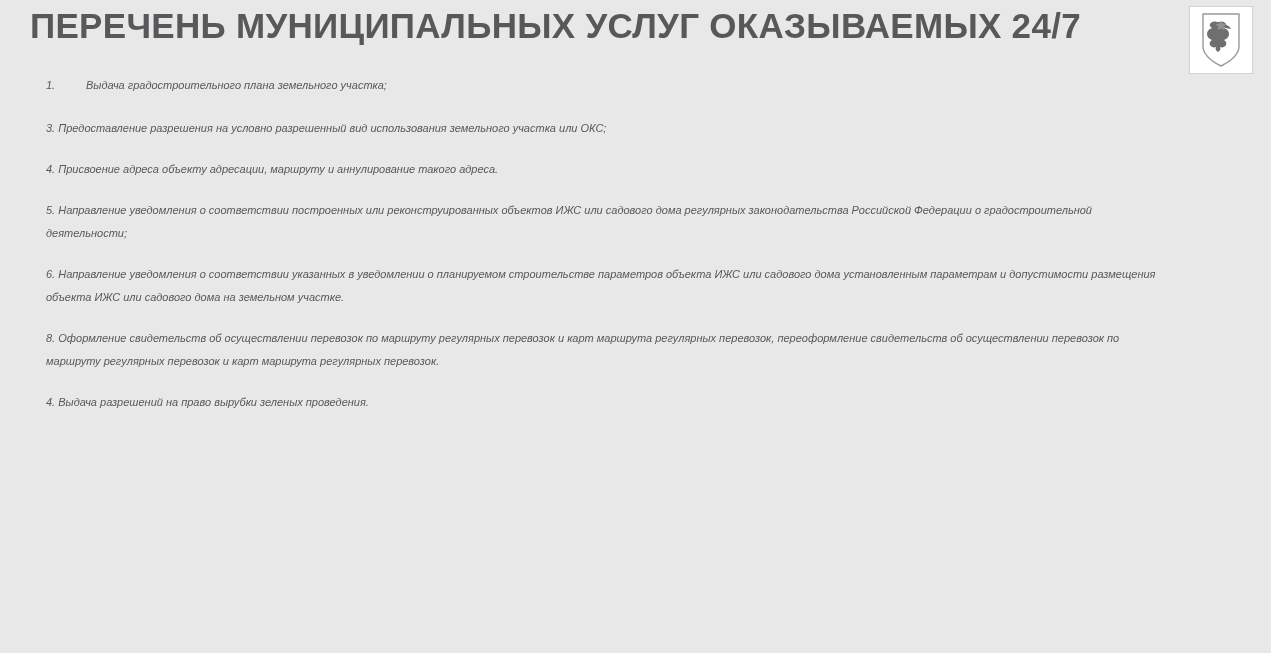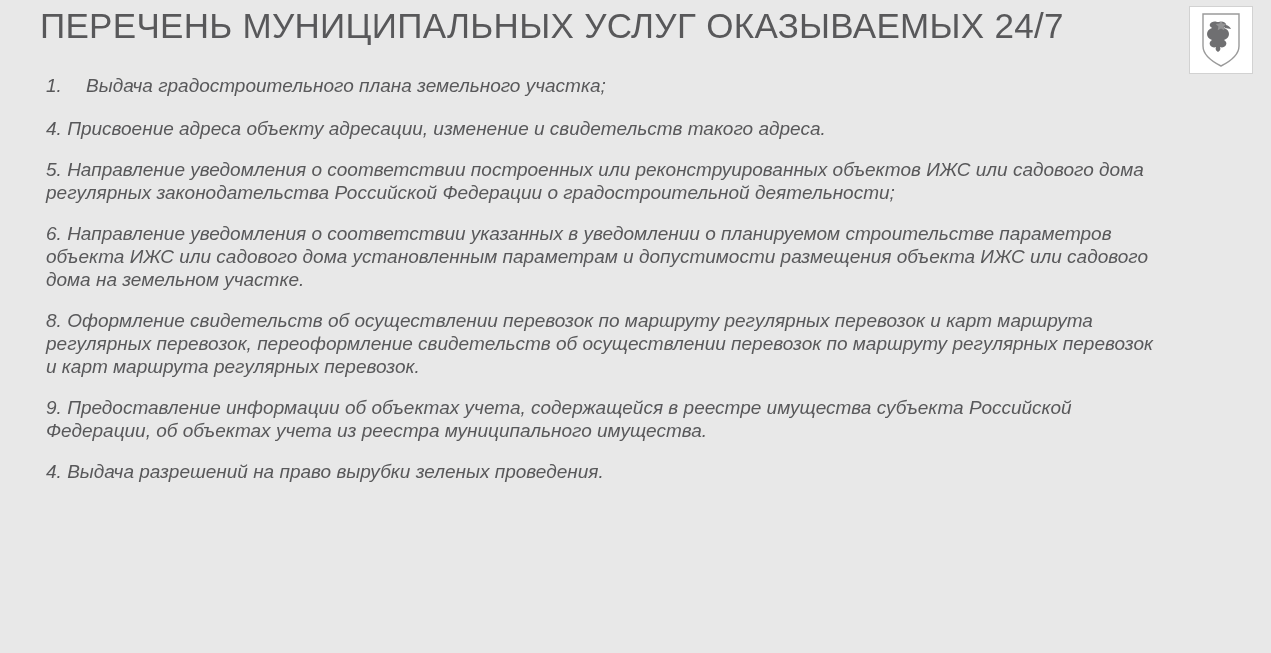--- a/index.html
+++ b/index.html
@@ -16,27 +16,27 @@
   }
   .slide {
     position: relative;
     width: 1271px;
     height: 653px;
     box-sizing: border-box;
     background: #e8e8e8;
   }
   .title {
     position: absolute;
-    left: 40px;
+    left: 30px;
     top: 6px;
     width: 1080px;
     font-size: 35px;
     letter-spacing: 0.3px;
     color: #58585a;
-    font-weight: 400;
+    font-weight: 700;
     font-family: "Liberation Sans", sans-serif;
     white-space: nowrap;
   }
   .emblem {
     position: absolute;
     right: 18px;
     top: 6px;
     width: 62px;
     height: 66px;
     background: #ffffff;
@@ -49,21 +49,21 @@
     display: block;
   }
   .items {
     position: absolute;
     left: 46px;
     top: 74px;
     width: 1110px;
   }
   .item {
     font-style: italic;
-    font-size: 19px;
+    font-size: 11px;
     line-height: 23px;
     color: #58585a;
     margin-bottom: 18px;
     text-align: left;
   }
   .item.first {
     margin-bottom: 20px;
     padding-left: 0;
   }
   .item .num {
@@ -93,32 +93,32 @@
       </g>
       <path d="M22 8 l1.6 3.4 3.7 .5 -2.7 2.6 .7 3.7 -3.3 -1.8 -3.3 1.8 .7 -3.7 -2.7 -2.6 3.7 -.5 z" fill="#ffffff" opacity="0.25"></path>
     </svg>
   </div>
 
   <div class="items">
     <div class="item first">
       <span class="num">1.</span><span>Выдача градостроительного плана земельного участка;</span>
     </div>
     <div class="item">
-      <span class="num">4.</span>&nbsp;<span>Присвоение адреса объекту адресации, изменение и свидетельств такого адреса.</span>
+      <span class="num">3.</span>&nbsp;<span>Предоставление разрешения на условно разрешенный вид использования земельного участка или ОКС;</span>
+    </div>
+    <div class="item">
+      <span class="num">4.</span>&nbsp;<span>Присвоение адреса объекту адресации, маршруту и аннулирование такого адреса.</span>
     </div>
     <div class="item">
       <span class="num">5.</span>&nbsp;<span>Направление уведомления о соответствии построенных или реконструированных объектов ИЖС или садового дома регулярных законодательства Российской Федерации о градостроительной деятельности;</span>
     </div>
     <div class="item">
       <span class="num">6.</span>&nbsp;<span>Направление уведомления о соответствии указанных в уведомлении о планируемом строительстве параметров объекта ИЖС или садового дома установленным параметрам и допустимости размещения объекта ИЖС или садового дома на земельном участке.</span>
     </div>
     <div class="item">
       <span class="num">8.</span>&nbsp;<span>Оформление свидетельств об осуществлении перевозок по маршруту регулярных перевозок и карт маршрута регулярных перевозок, переоформление свидетельств об осуществлении перевозок по маршруту регулярных перевозок и карт маршрута регулярных перевозок.</span>
     </div>
     <div class="item">
-      <span class="num">9.</span>&nbsp;<span>Предоставление информации об объектах учета, содержащейся в реестре имущества субъекта Российской Федерации, об объектах учета из реестра муниципального имущества.</span>
-    </div>
-    <div class="item">
       <span class="num">4.</span>&nbsp;<span>Выдача разрешений на право вырубки зеленых проведения.</span>
     </div>
   </div>
 
 </div>
 
 </body></html>

